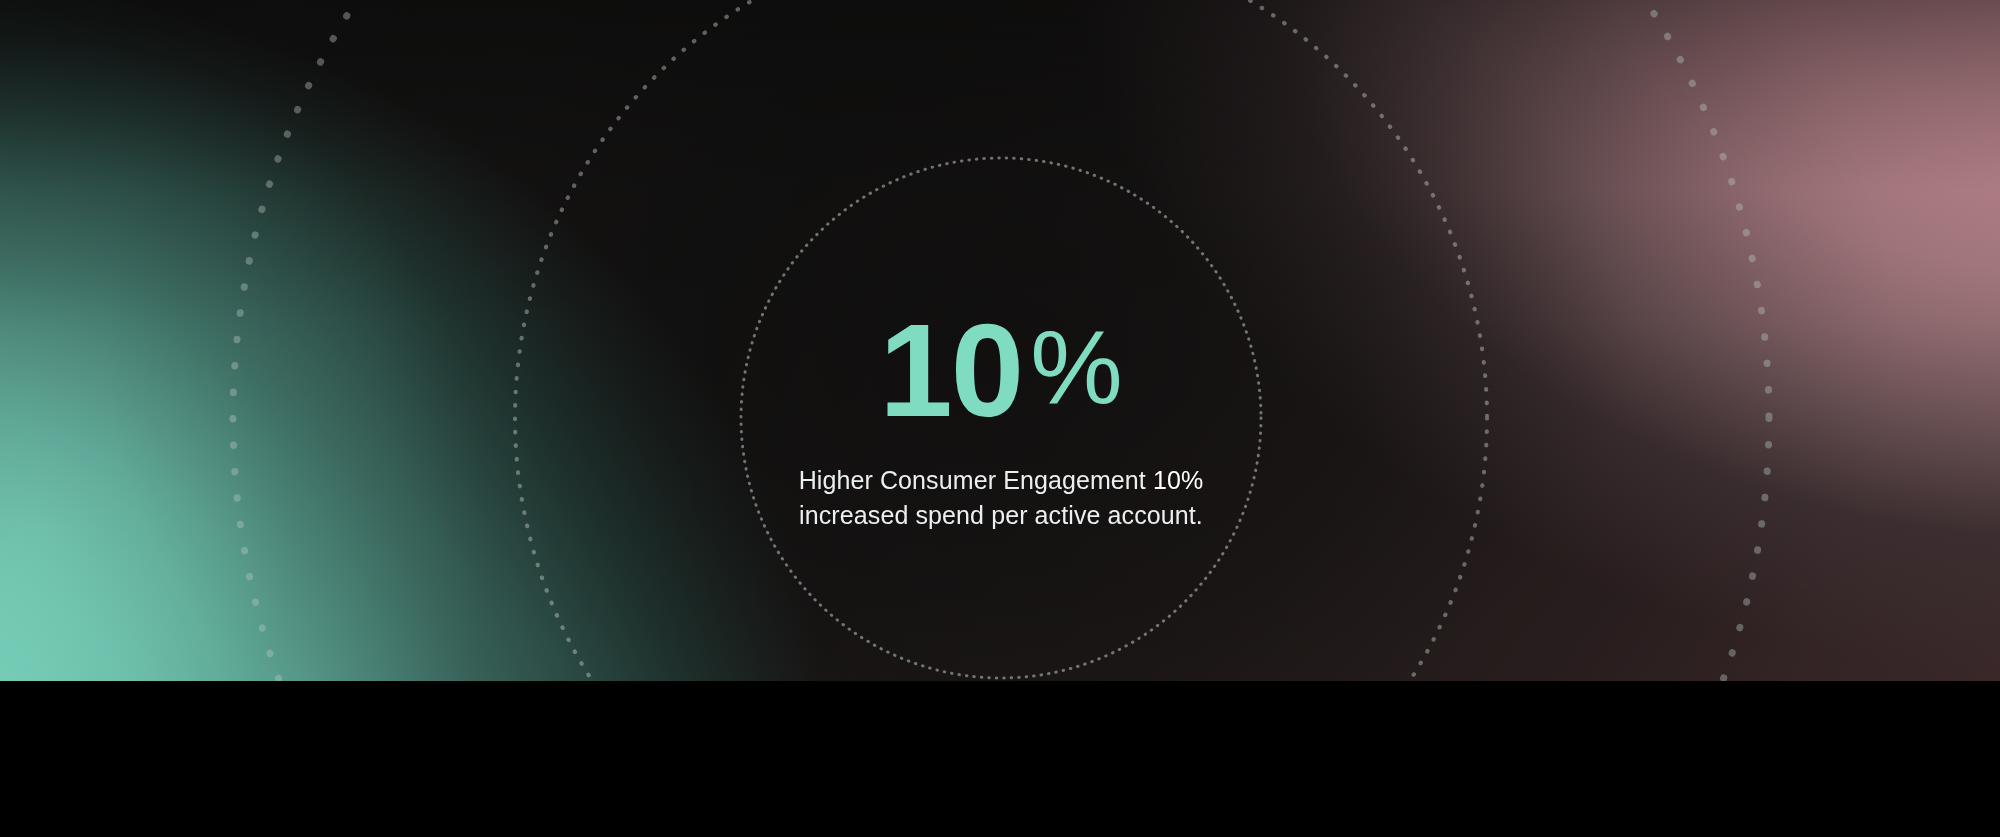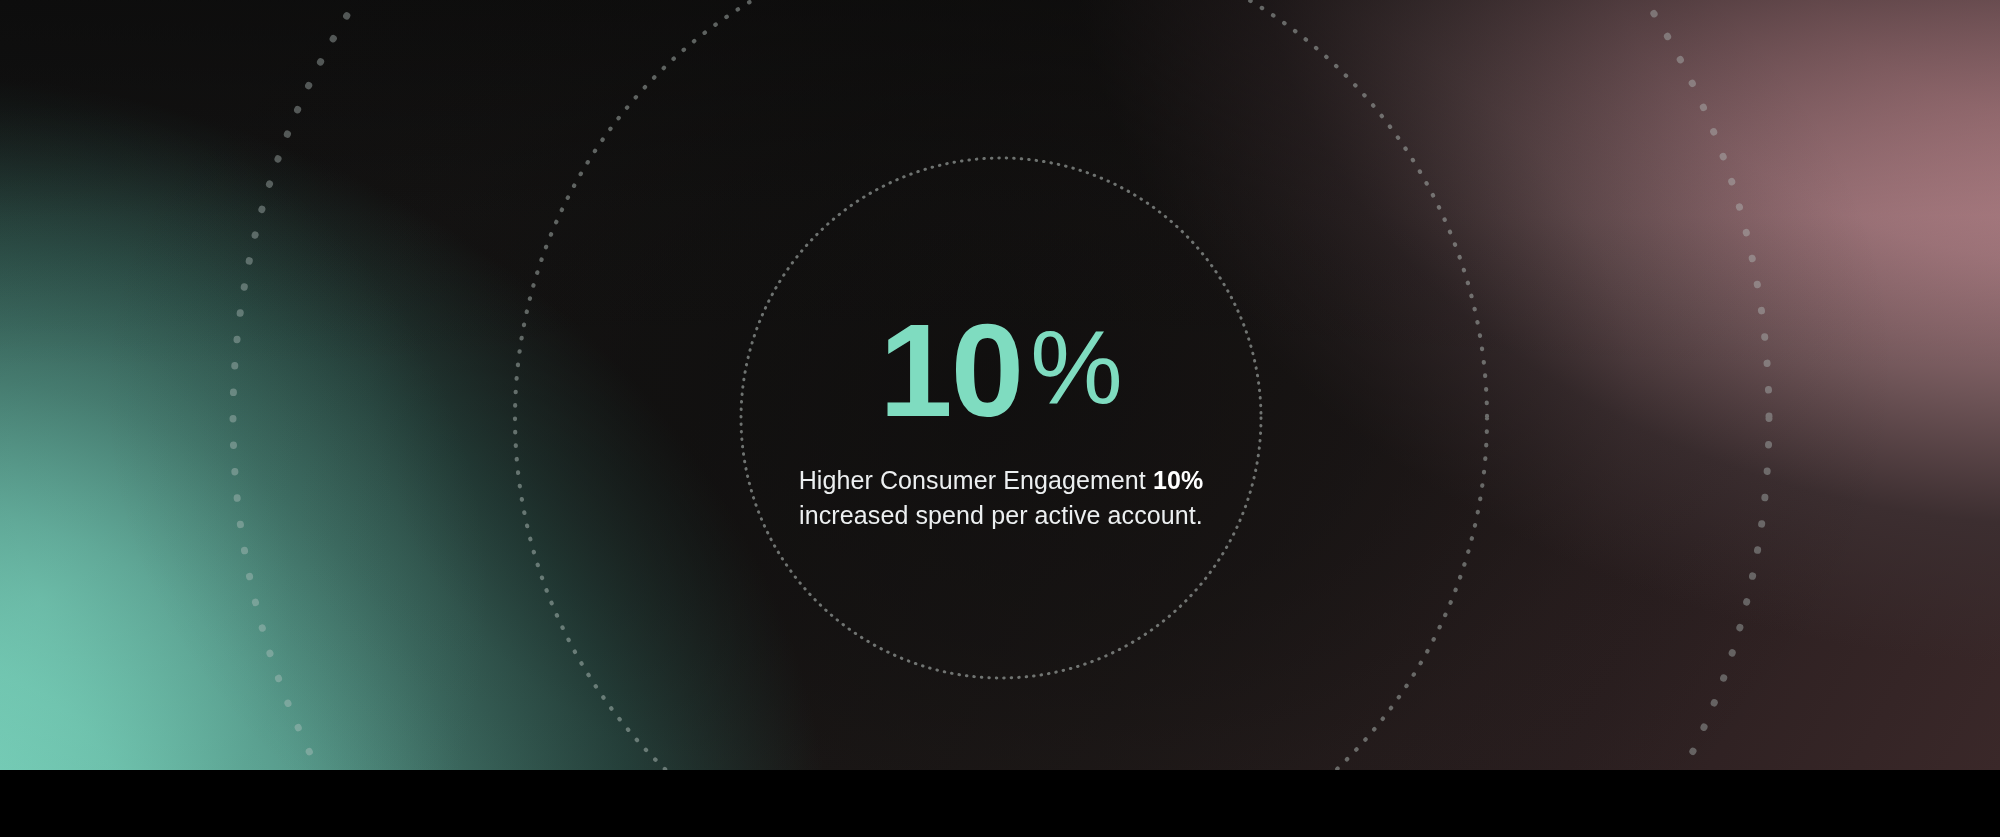--- a/index.html
+++ b/index.html
@@ -4,21 +4,21 @@
 <title>Stat Hero Banner</title>
 <style>
   html, body {
     margin: 0;
     padding: 0;
     background: #000;
   }
   #stage {
     position: relative;
     width: 2000px;
-    height: 770px;
+    height: 681px;
     overflow: hidden;
     font-family: "Liberation Sans", sans-serif;
     background: #141414;
   }
 
   
   .bg-layer {
     position: absolute;
     inset: 0;
     pointer-events: none;
@@ -116,21 +116,21 @@
   }
   .stat-desc {
     font-size: 25px;
     font-weight: 400;
     line-height: 1.38;
     color: #eceff0;
     letter-spacing: 0.1px;
     max-width: 420px;
     margin: 0 auto;
   }
-  .stat-desc b { font-weight: 700; color: #ffffff; }
+  .stat-desc b { font-weight: 400; color: #ffffff; }
 </style>
 </head>
 <body>
 
 <div id="stage">
 
   <div class="bg-layer bg-base"></div>
   <div class="bg-layer bg-pink"></div>
   <div class="bg-layer bg-mint"></div>
   <div class="bg-layer bg-mint2"></div>

